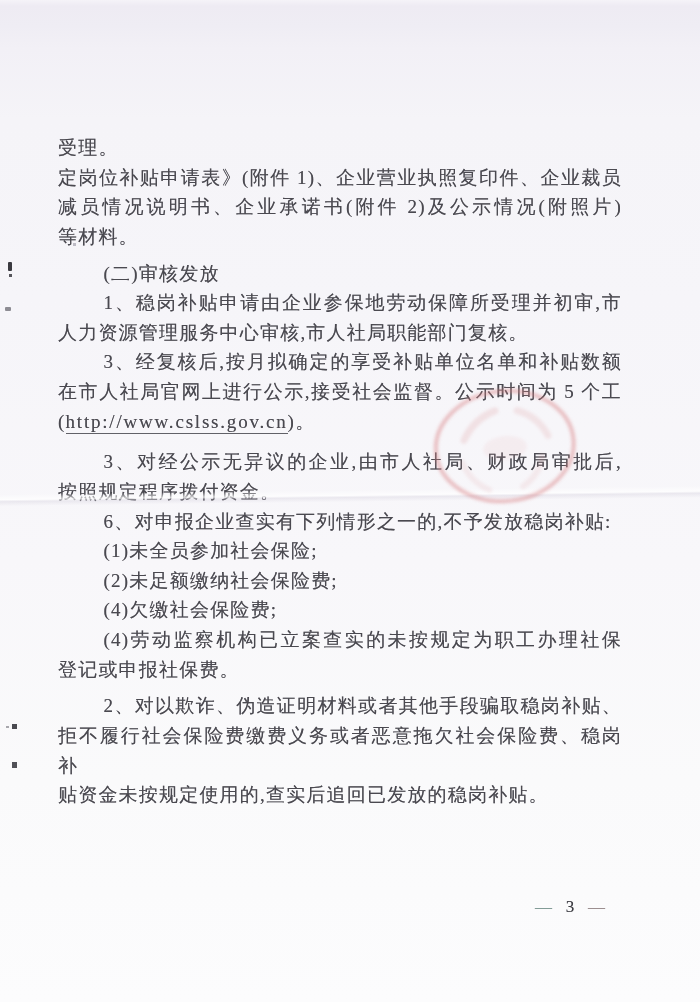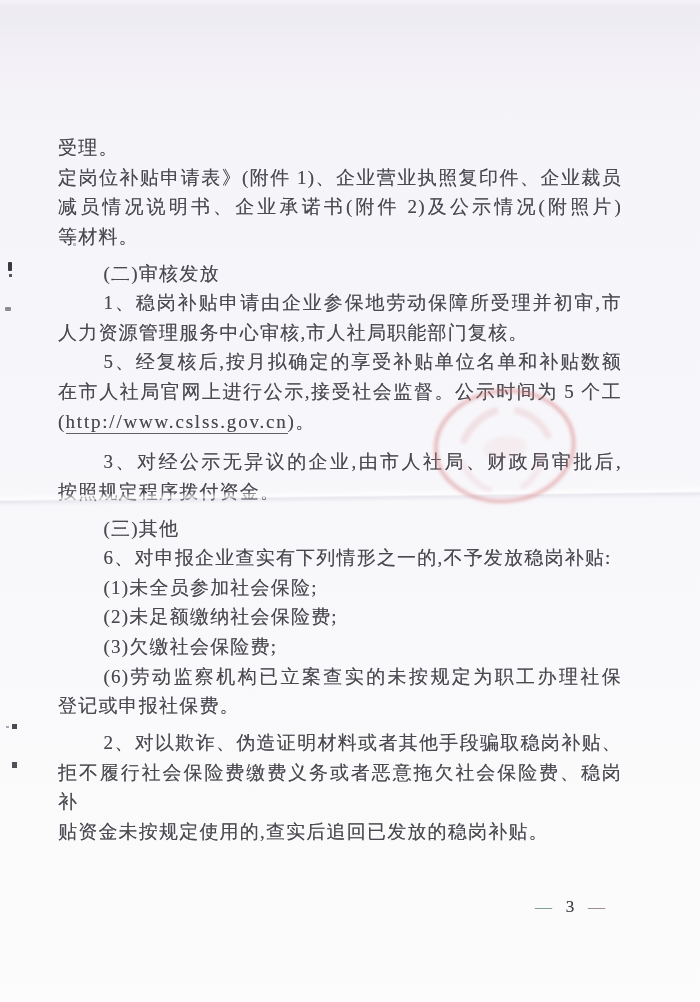--- a/index.html
+++ b/index.html
@@ -71,45 +71,42 @@
         <div class="line">等材料。</div>
       </div>
       <div class="block sp-small">
         <div class="line ind">(二)审核发放</div>
       </div>
       <div class="block">
         <div class="line fill ind">1、稳岗补贴申请由企业参保地劳动保障所受理并初审,市</div>
         <div class="line">人力资源管理服务中心审核,市人社局职能部门复核。</div>
       </div>
       <div class="block">
-        <div class="line fill ind">5、经复核后,按月拟确定的享受补贴单位名单和补贴数额</div>
+        <div class="line fill ind">3、经复核后,按月拟确定的享受补贴单位名单和补贴数额</div>
         <div class="line fill">在市人社局官网上进行公示,接受社会监督。公示时间为 5 个工</div>
         <div class="line"><span>(</span><span class="u">http://www.cslss.gov.cn</span><span>)。</span></div>
       </div>
       <div class="block sp-wide">
         <div class="line fill ind">3、对经公示无异议的企业,由市人社局、财政局审批后,</div>
         <div class="line">按照规定程序拨付资金。</div>
-      </div>
-      <div class="block sp-small">
-        <div class="line ind">(三)其他</div>
       </div>
       <div class="block">
         <div class="line ind">6、对申报企业查实有下列情形之一的,不予发放稳岗补贴:</div>
       </div>
       <div class="block">
         <div class="line ind">(1)未全员参加社会保险;</div>
       </div>
       <div class="block">
         <div class="line ind">(2)未足额缴纳社会保险费;</div>
       </div>
       <div class="block">
-        <div class="line ind">(3)欠缴社会保险费;</div>
+        <div class="line ind">(4)欠缴社会保险费;</div>
       </div>
       <div class="block">
-        <div class="line fill ind">(6)劳动监察机构已立案查实的未按规定为职工办理社保</div>
+        <div class="line fill ind">(4)劳动监察机构已立案查实的未按规定为职工办理社保</div>
         <div class="line">登记或申报社保费。</div>
       </div>
       <div class="block sp-small">
         <div class="line fill ind">2、对以欺诈、伪造证明材料或者其他手段骗取稳岗补贴、</div>
         <div class="line fill">拒不履行社会保险费缴费义务或者恶意拖欠社会保险费、稳岗补</div>
         <div class="line">贴资金未按规定使用的,查实后追回已发放的稳岗补贴。</div>
       </div>
     </div>
 
   <div class="crease"></div>

